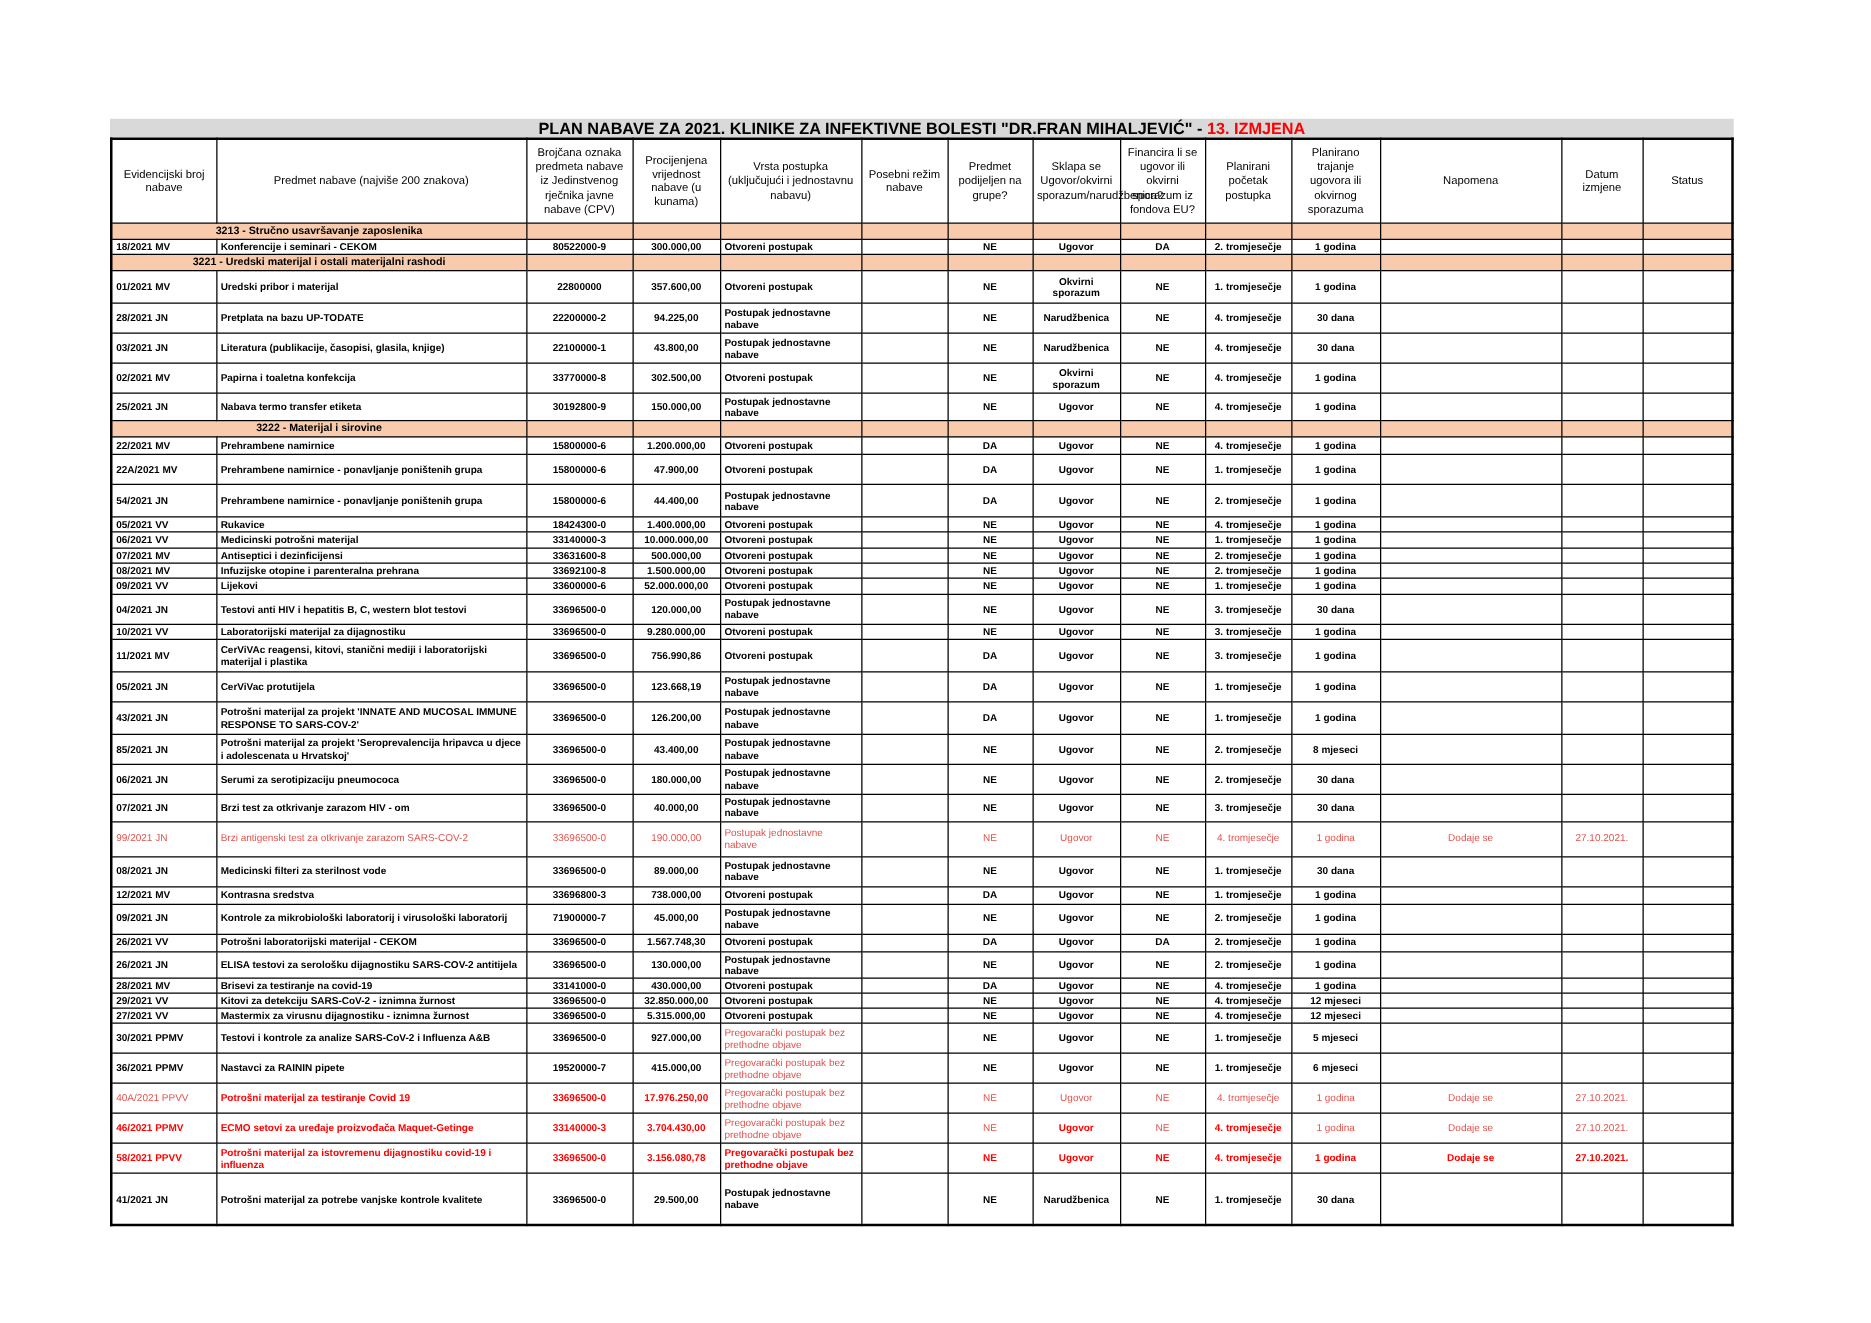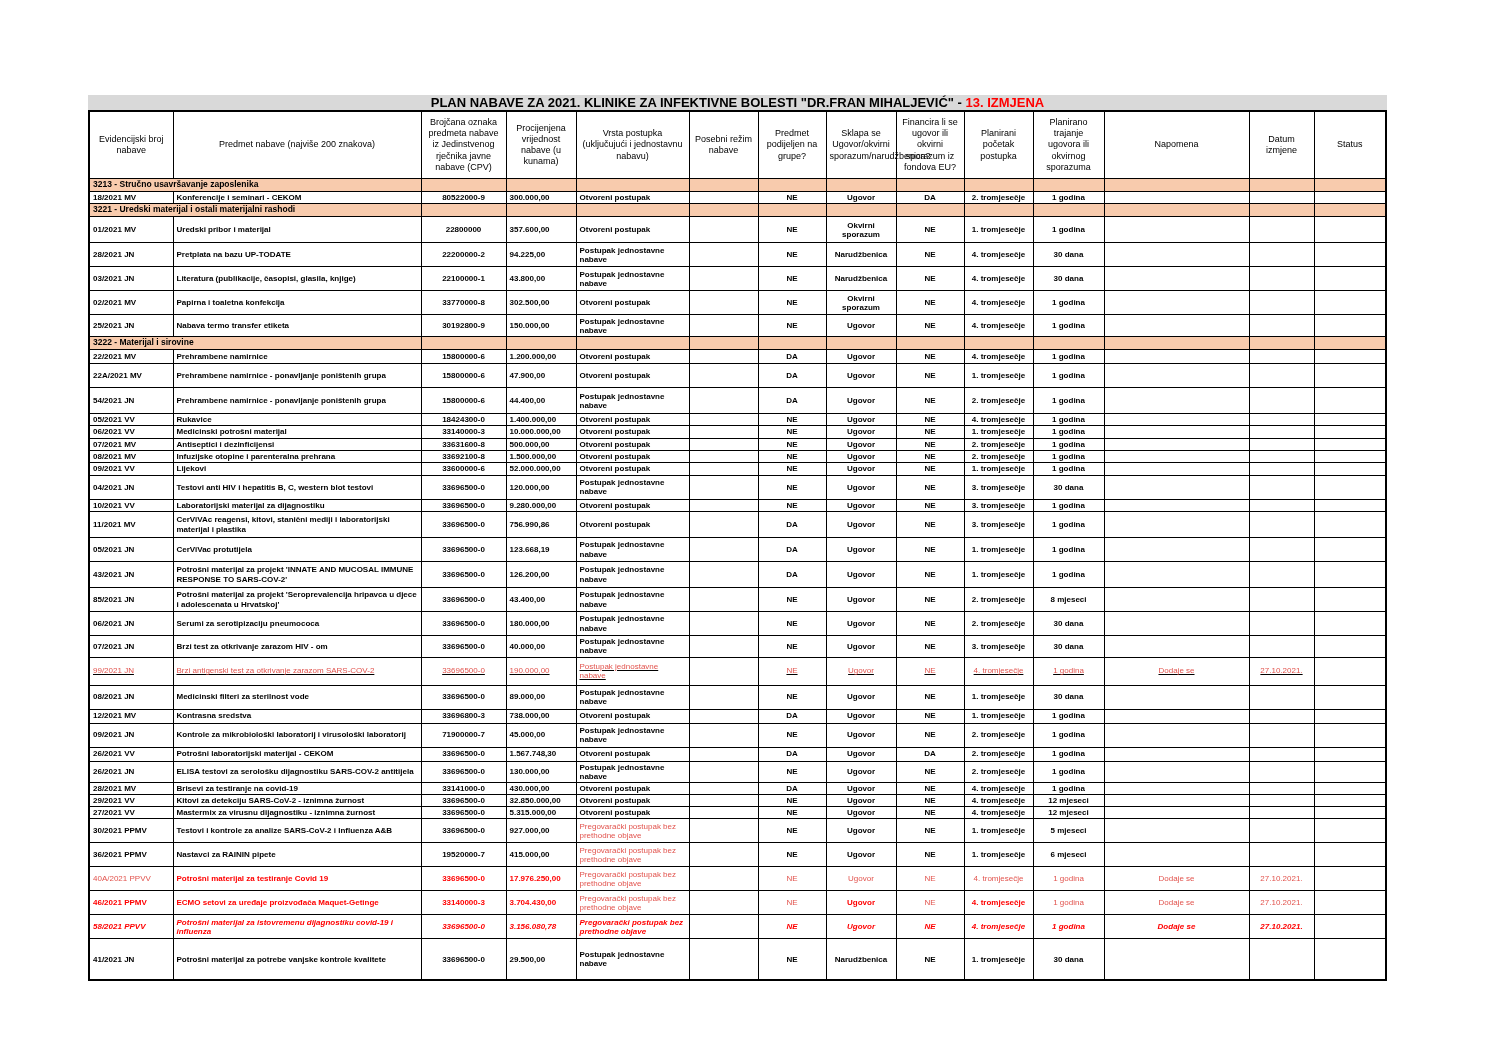--- a/index.html
+++ b/index.html
@@ -24,25 +24,25 @@
   table{border-collapse:collapse;table-layout:fixed;width:1297px;border:2px solid var(--border);}
   th{
     font-weight:normal;font-size:9px;line-height:1.25;text-align:center;vertical-align:middle;
     border:1px solid var(--border);padding:2px 3px;background:#fff;height:62px;
   }
   td{
     font-size:8px;font-weight:bold;line-height:1.15;vertical-align:middle;
     border:1px solid var(--border);padding:1px 3px;word-wrap:break-word;
   }
   tr.section td{
-    background:var(--section-bg);font-size:8.5px;text-align:left;height:10px;
+    background:var(--section-bg);font-size:8.5px;text-align:center;height:10px;
   }
   td.al-l{text-align:left;}
   td.al-c{text-align:center;}
-  td.al-r{text-align:left;}
+  td.al-r{text-align:center;}
   td.red{color:var(--soft-red);font-weight:normal;}
   td.red-light{color:var(--soft-red);font-weight:normal;}
   td.red-bold{color:var(--accent-red);font-weight:bold;}
 </style>
 </head>
 <body>
 
 <div class="sheet">
   <div class="title-bar"><span>PLAN NABAVE ZA 2021. KLINIKE ZA INFEKTIVNE BOLESTI "DR.FRAN MIHALJEVIĆ" - </span><span class="hl">13. IZMJENA</span></div>
 
@@ -472,21 +472,21 @@
           <td class="al-c"></td>
           <td class="al-c">NE</td>
           <td class="al-c">Ugovor</td>
           <td class="al-c">NE</td>
           <td class="al-c">3. tromjesečje</td>
           <td class="al-c">30 dana</td>
           <td class="al-c"></td>
           <td class="al-c"></td>
           <td class="al-c"></td>
         </tr>
-        <tr style="height: 28px; text-decoration: underline;">
+        <tr style="height: 28px;">
           <td class="al-l red">99/2021 JN</td>
           <td class="al-l red">Brzi antigenski test za otkrivanje zarazom SARS-COV-2</td>
           <td class="al-c red">33696500-0</td>
           <td class="al-r red">190.000,00</td>
           <td class="al-l red">Postupak jednostavne nabave</td>
           <td class="al-c red"></td>
           <td class="al-c red">NE</td>
           <td class="al-c red">Ugovor</td>
           <td class="al-c red">NE</td>
           <td class="al-c red">4. tromjesečje</td>
@@ -680,21 +680,21 @@
           <td class="al-c red-bold"></td>
           <td class="al-c red-light">NE</td>
           <td class="al-c red-bold">Ugovor</td>
           <td class="al-c red-light">NE</td>
           <td class="al-c red-bold">4. tromjesečje</td>
           <td class="al-c red-light">1 godina</td>
           <td class="al-c red-light">Dodaje se</td>
           <td class="al-c red-light">27.10.2021.</td>
           <td class="al-c red-bold"></td>
         </tr>
-        <tr style="height: 24px; font-style: italic;">
+        <tr style="height: 24px;">
           <td class="al-l red-bold">58/2021 PPVV</td>
           <td class="al-l red-bold">Potrošni materijal za istovremenu dijagnostiku covid-19 i influenza</td>
           <td class="al-c red-bold">33696500-0</td>
           <td class="al-r red-bold">3.156.080,78</td>
           <td class="al-l red-bold">Pregovarački postupak bez prethodne objave</td>
           <td class="al-c red-bold"></td>
           <td class="al-c red-bold">NE</td>
           <td class="al-c red-bold">Ugovor</td>
           <td class="al-c red-bold">NE</td>
           <td class="al-c red-bold">4. tromjesečje</td>

